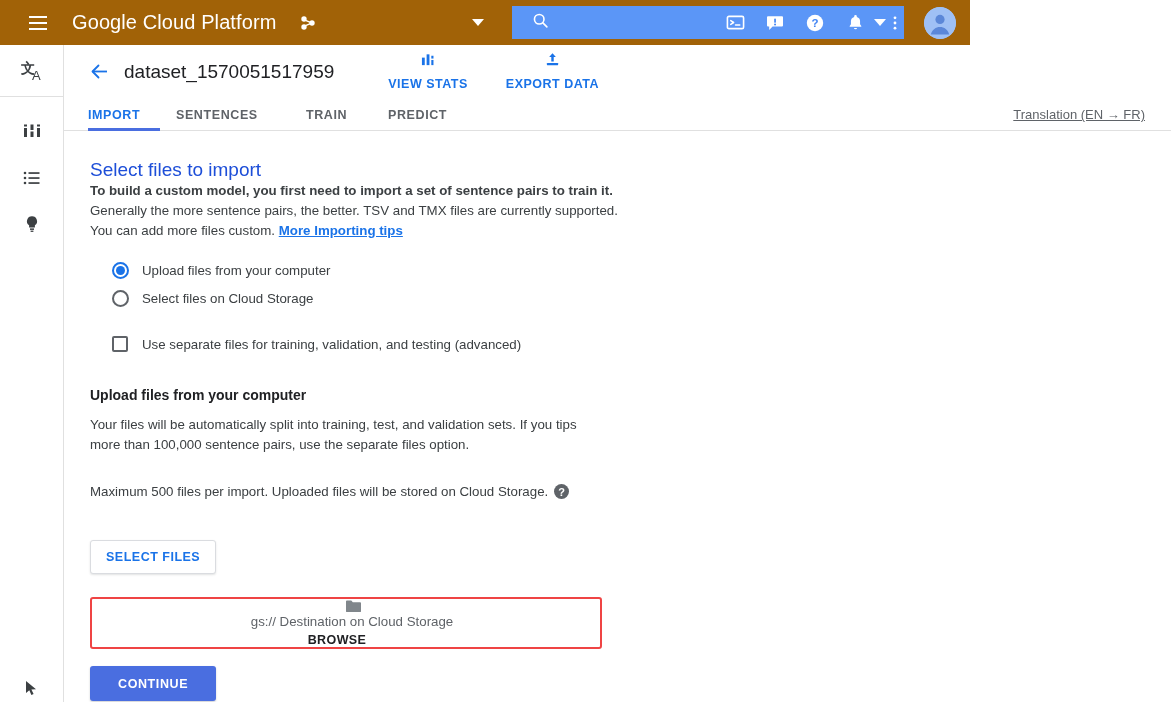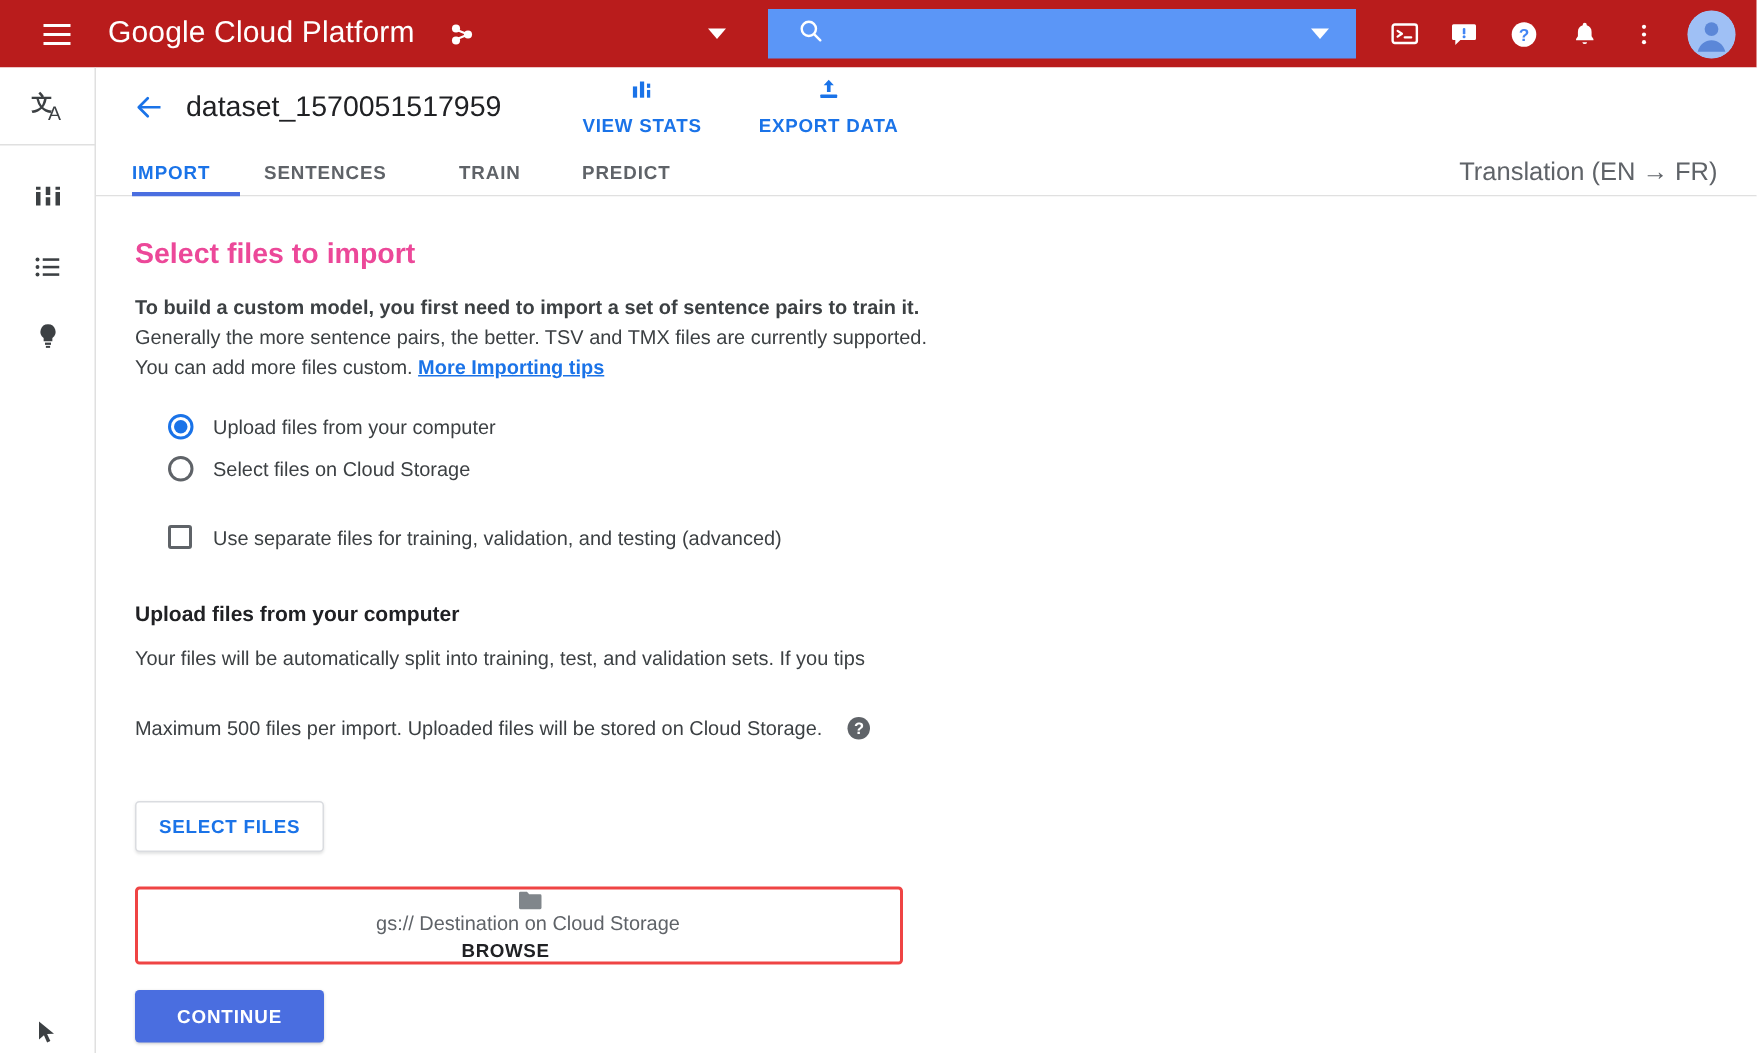--- a/index.html
+++ b/index.html
@@ -8,22 +8,22 @@
     width: 1171px; height: 702px;
     overflow: hidden;
     background: #fff;
     font-family: "Liberation Sans", sans-serif;
     -webkit-font-smoothing: antialiased;
   }
 
   
   .topbar {
     position: absolute; top: 0; left: 0;
-    width: 1171px; height: 45px;
-    background: #b91c1c;
+    width: 970px; height: 45px;
+    background: #a16207;
     display: flex; align-items: center;
   }
   .hamburger {
     width: 48px; height: 45px;
     display: flex; flex-direction: column;
     align-items: center; justify-content: center;
     gap: 4px; cursor: pointer; margin-left: 14px;
   }
   .hamburger span {
     display: block; width: 18px; height: 2px; background: #fff;
@@ -123,31 +123,31 @@
     color: #5f6368; cursor: pointer; white-space: nowrap;
   }
   .tab.active { color: #1a73e8; }
   .tab-underline {
     position: absolute; left: 24px; top: 30px;
     width: 72px; height: 3px; background: #4a6ee0;
   }
   .tab-right {
     position: absolute; right: 26px; top: 0; height: 33px;
     display: flex; align-items: center;
-    font-size: 17px; color: #5f6368; white-space: nowrap;
+    font-size: 13px; color: #5f6368; white-space: nowrap; text-decoration: underline;
   }
 
   
   .main {
     position: absolute; left: 64px; top: 131px;
     width: 1107px; height: 571px;
     background: #fff;
     padding: 28px 0 0 26px;
   }
-  .h1 { font-size: 19px; color: #ec4899; font-weight: bold; margin: 0 0 14px 0; }
+  .h1 { font-size: 19px; color: #1d4ed8; font-weight: normal; margin: 0 0 0 0; }
   .desc-bold {
     font-size: 13.3px; color: #3c4043; font-weight: bold;
     line-height: 20px; margin: 0;
   }
   .desc {
     font-size: 13.3px; color: #3c4043; line-height: 20px; margin: 0;
   }
   .link { color: #1a73e8; text-decoration: underline; cursor: pointer; font-weight: bold; }
 
   .radio-row {
@@ -177,21 +177,21 @@
     border-radius: 2px; margin-left: 22px; flex: none;
   }
   .check-label { font-size: 13.3px; color: #3c4043; margin-left: 14px; }
 
   .h2 {
     font-size: 14px; color: #202124; font-weight: bold;
     margin: 30px 0 12px 0;
   }
   .note { font-size: 13.3px; color: #3c4043; line-height: 20px; margin: 0; }
   .maxline {
-    display: flex; align-items: center; gap: 17px;
+    display: flex; align-items: center; gap: 6px;
     font-size: 13.3px; color: #3c4043; margin-top: 29px;
   }
   .help-dot {
     width: 15px; height: 15px; border-radius: 50%;
     background: #5f6368; color: #fff;
     font-size: 11px; font-weight: bold;
     display: flex; align-items: center; justify-content: center;
     cursor: pointer; flex: none;
   }
 
@@ -406,20 +406,21 @@
     <span class="radio-label">Select files on Cloud Storage</span>
   </div>
 
   <div class="check-row">
     <span class="checkbox"></span>
     <span class="check-label">Use separate files for training, validation, and testing (advanced)</span>
   </div>
 
   <h2 class="h2">Upload files from your computer</h2>
   <p class="note">Your files will be automatically split into training, test, and validation sets. If you tips</p>
+  <p class="note">more than 100,000 sentence pairs, use the separate files option.</p>
 
   <div class="maxline">
     <span>Maximum 500 files per import. Uploaded files will be stored on Cloud Storage.</span>
     <span class="help-dot">?</span>
   </div>
 
   <div class="btn-outline">SELECT FILES</div>
 
   <div class="gs-field">
     <span class="gs-folder">

